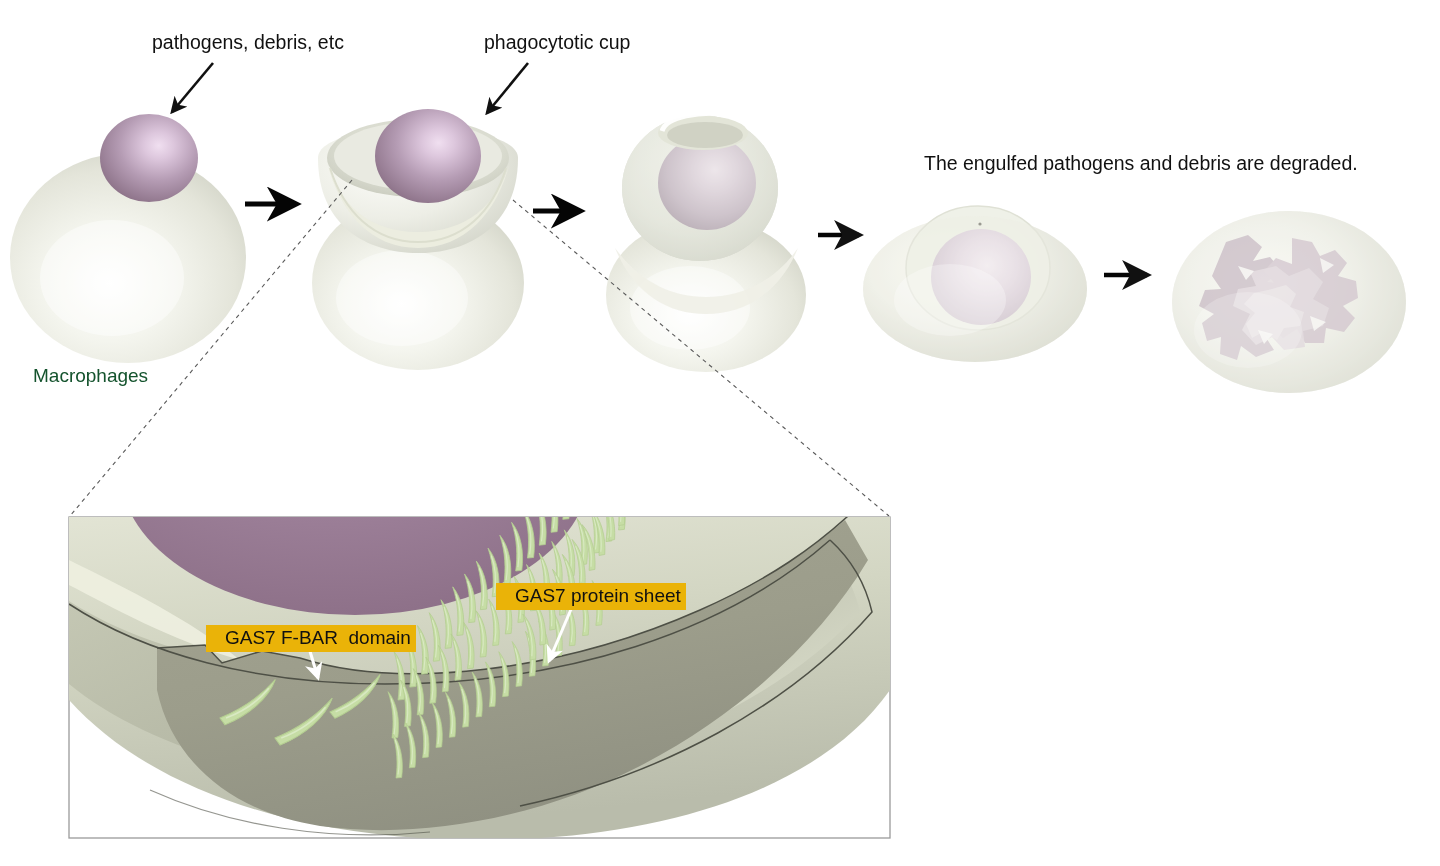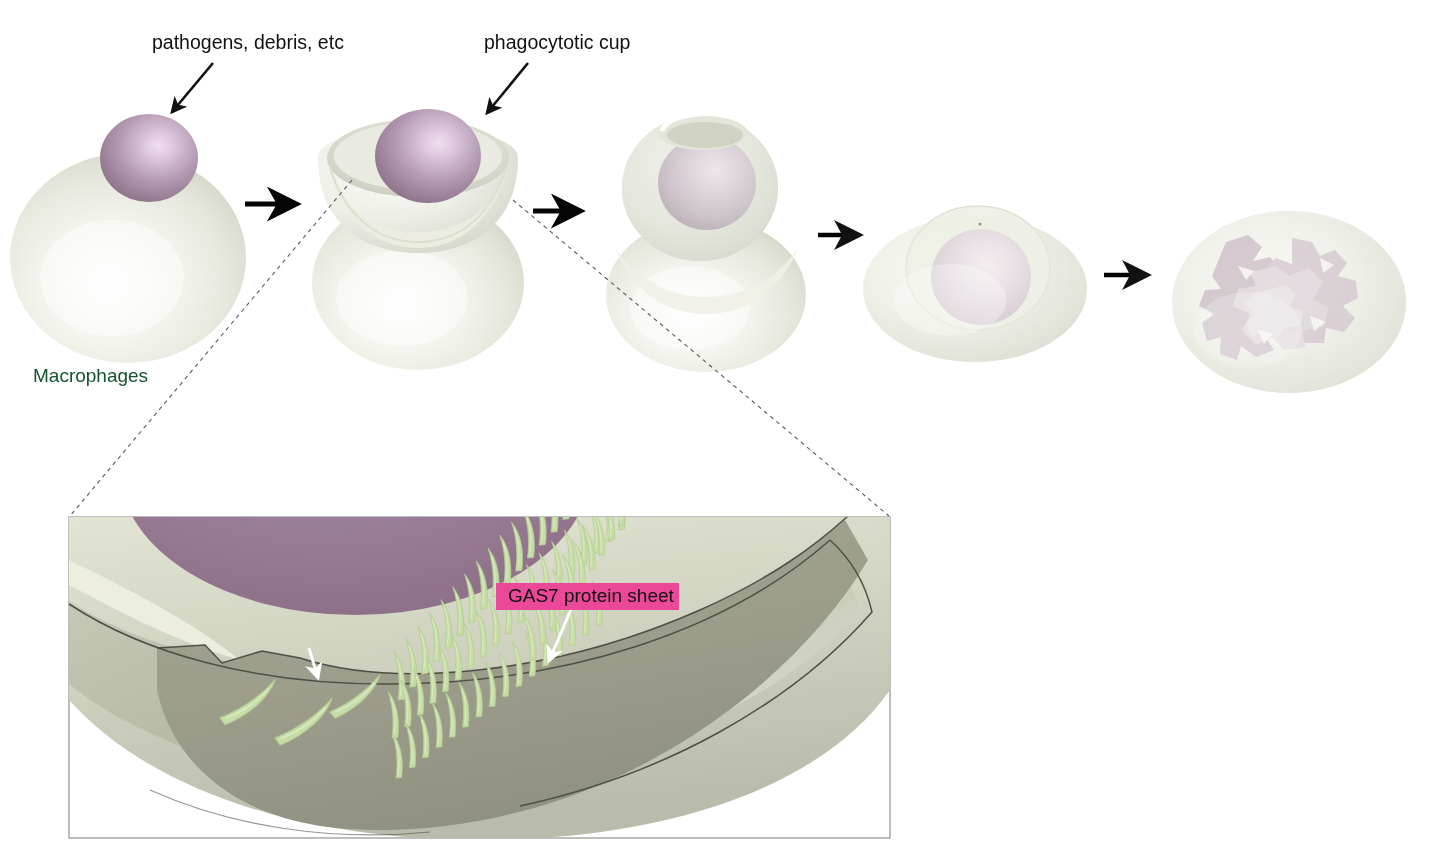--- a/index.html
+++ b/index.html
@@ -8,22 +8,22 @@
     width:1440px;height:866px;position:relative;overflow:hidden;
     font-family:"Liberation Sans","DejaVu Sans",sans-serif;
     color:#1a1a1a;
   }
   #stage{position:absolute;left:0;top:0;width:1440px;height:866px;}
   .lbl{position:absolute;white-space:pre;line-height:1.1;}
   .lbl-top{font-size:19.5px;color:#111;}
   .lbl-macro{font-size:19px;color:#14532d;}
   .lbl-degrade{font-size:19.5px;color:#111;}
   .callout{
-    position:absolute;background:#ec4899;color:#111;
-    font-size:19px;padding:2px 5px 3px 12px;white-space:pre;
+    position:absolute;background:#eab308;color:#111;
+    font-size:19px;padding:2px 5px 3px 19px;white-space:pre;
     line-height:1.15;
   }
   svg{position:absolute;left:0;top:0;overflow:visible;}
   #scene{width:1440px;height:866px;}
 </style>
 </head>
 <body>
 
 <div id="stage">
 
@@ -496,17 +496,19 @@
       </g>
     </g>
   </svg>
 
   <div class="lbl lbl-top" style="left:152px;top:32px;">pathogens, debris, etc</div>
 
   <div class="lbl lbl-top" style="left:484px;top:32px;">phagocytotic cup</div>
 
   <div class="lbl lbl-macro" style="left:33px;top:366px;">Macrophages</div>
 
-
+  <div class="lbl lbl-degrade" style="left:924px;top:153px;">The engulfed pathogens and debris are degraded.</div>
+
+  <div class="callout" style="left:206px;top:625px;">GAS7 F-BAR  domain</div>
 
   <div class="callout" style="left:496px;top:583px;">GAS7 protein sheet</div>
 
 </div>
 
 </body></html>

